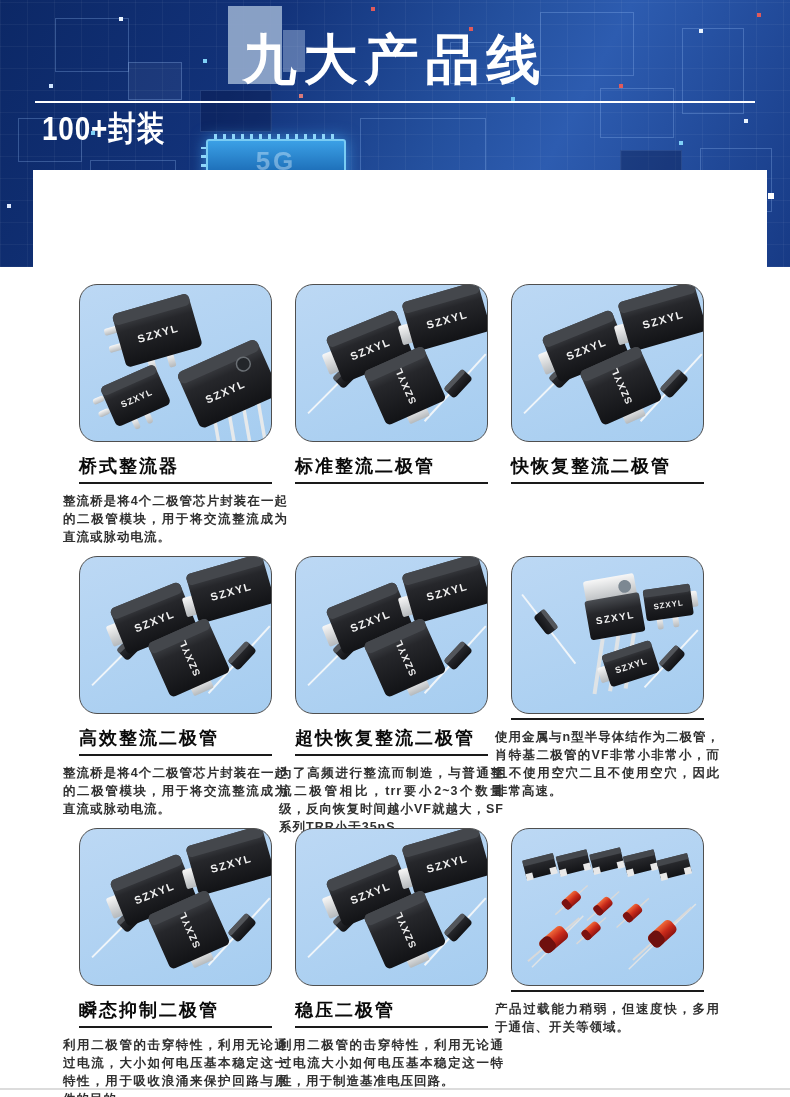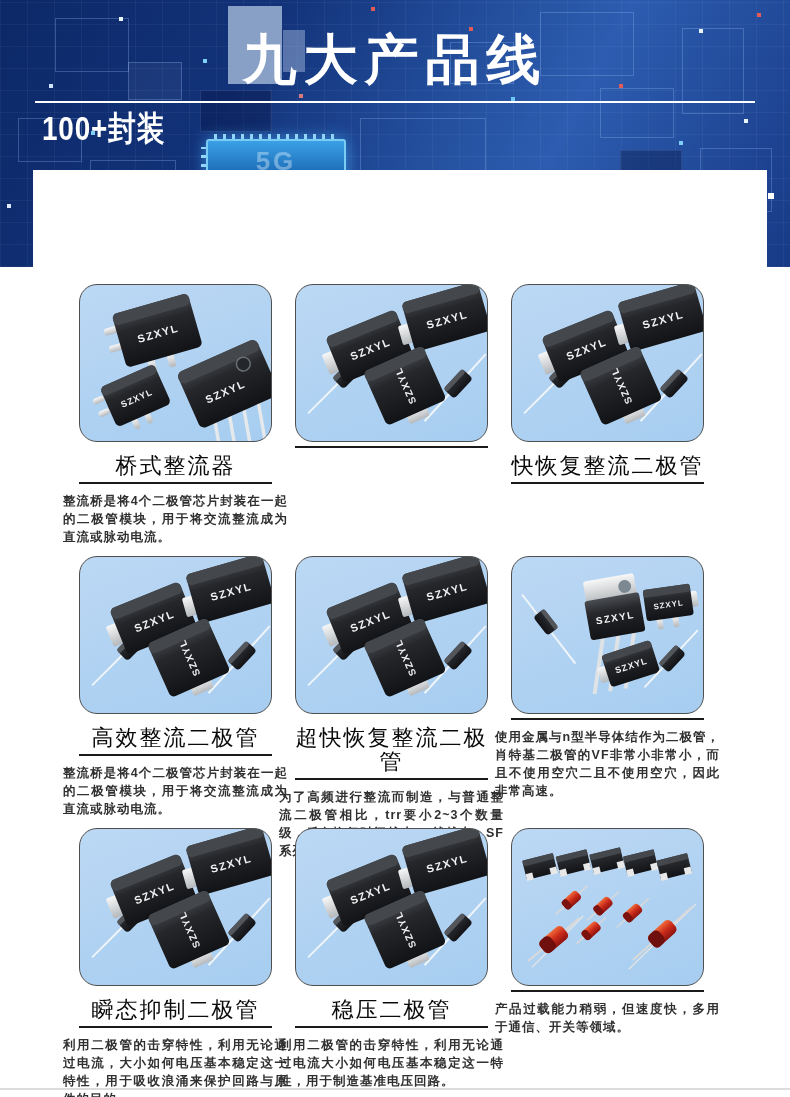--- a/index.html
+++ b/index.html
@@ -38,22 +38,22 @@
     transform:scaleX(.82);transform-origin:left top;letter-spacing:1px;}
 
   
   .sheet{position:absolute;left:33px;top:170px;width:734px;height:927px;background:#ffffff;}
   .grid{position:absolute;left:46px;top:114px;display:grid;
     grid-template-columns:repeat(3,193px);column-gap:23px;grid-auto-rows:272px;}
   .card{width:193px;}
   .panel{width:191px;height:156px;border:1px solid #4f4f4f;border-radius:18px;overflow:hidden;
     background:linear-gradient(160deg,#bcd8f4,#a6cdf0);}
   .panel svg{display:block;width:100%;height:100%;}
-  .ct{margin:12px 0 0;font-size:22px;line-height:24px;font-weight:normal;color:#0a0a0a;
-    text-align:center;letter-spacing:2px;}
+  .ct{margin:12px 0 0;font-size:18px;line-height:24px;font-weight:bold;color:#0a0a0a;
+    text-align:left;letter-spacing:2px;}
   .rule{height:2px;background:#1a1a1a;margin-top:4px;}
   .cd{margin:8px -16px 0;width:225px;font-size:12.5px;line-height:18px;font-weight:bold;
     color:#303030;letter-spacing:1px;text-align:justify;}
   .bline{position:absolute;left:0;top:1088px;width:790px;height:2px;background:#dcdcdc;}
   svg text{font-family:"Liberation Sans","DejaVu Sans",sans-serif;}
 </style>
 </head>
 <body>
 
 <svg width="0" height="0" style="position:absolute" aria-hidden="true">
@@ -168,20 +168,21 @@
       <text x="0" y="7" font-size="11" font-weight="bold" letter-spacing="1.5" fill="#f2f2f2" text-anchor="middle">SZXYL</text>
     </g>
     <g transform="translate(110 102) rotate(-24)">
       <rect x="-11" y="24" width="22" height="14" rx="2" fill="url(#g-tab)"></rect>
       <rect x="-33" y="-30" width="66" height="60" rx="5" fill="url(#g-chip)"></rect>
       <rect x="-33" y="-30" width="66" height="12" rx="5" fill="#44474c"></rect>
       <text transform="rotate(-90)" x="0" y="4" font-size="10" font-weight="bold" letter-spacing="1.5" fill="#f2f2f2" text-anchor="middle">SZXYL</text>
     </g>
   </svg>
 </div>
+        <h3 class="ct">标准整流二极管</h3>
         <div class="rule"></div>
       </section>
 
       <section class="card">
         <div class="panel">
   <svg viewBox="0 0 193 158">
     <line x1="12" y1="130" x2="102" y2="40" stroke="#f0f5f9" stroke-width="2"></line>
     <line x1="130" y1="138" x2="192" y2="70" stroke="#f0f5f9" stroke-width="2"></line>
     <g transform="translate(52 90) rotate(-45)">
       <rect x="-14" y="-8" width="28" height="16" rx="4" fill="url(#g-chip)"></rect>

